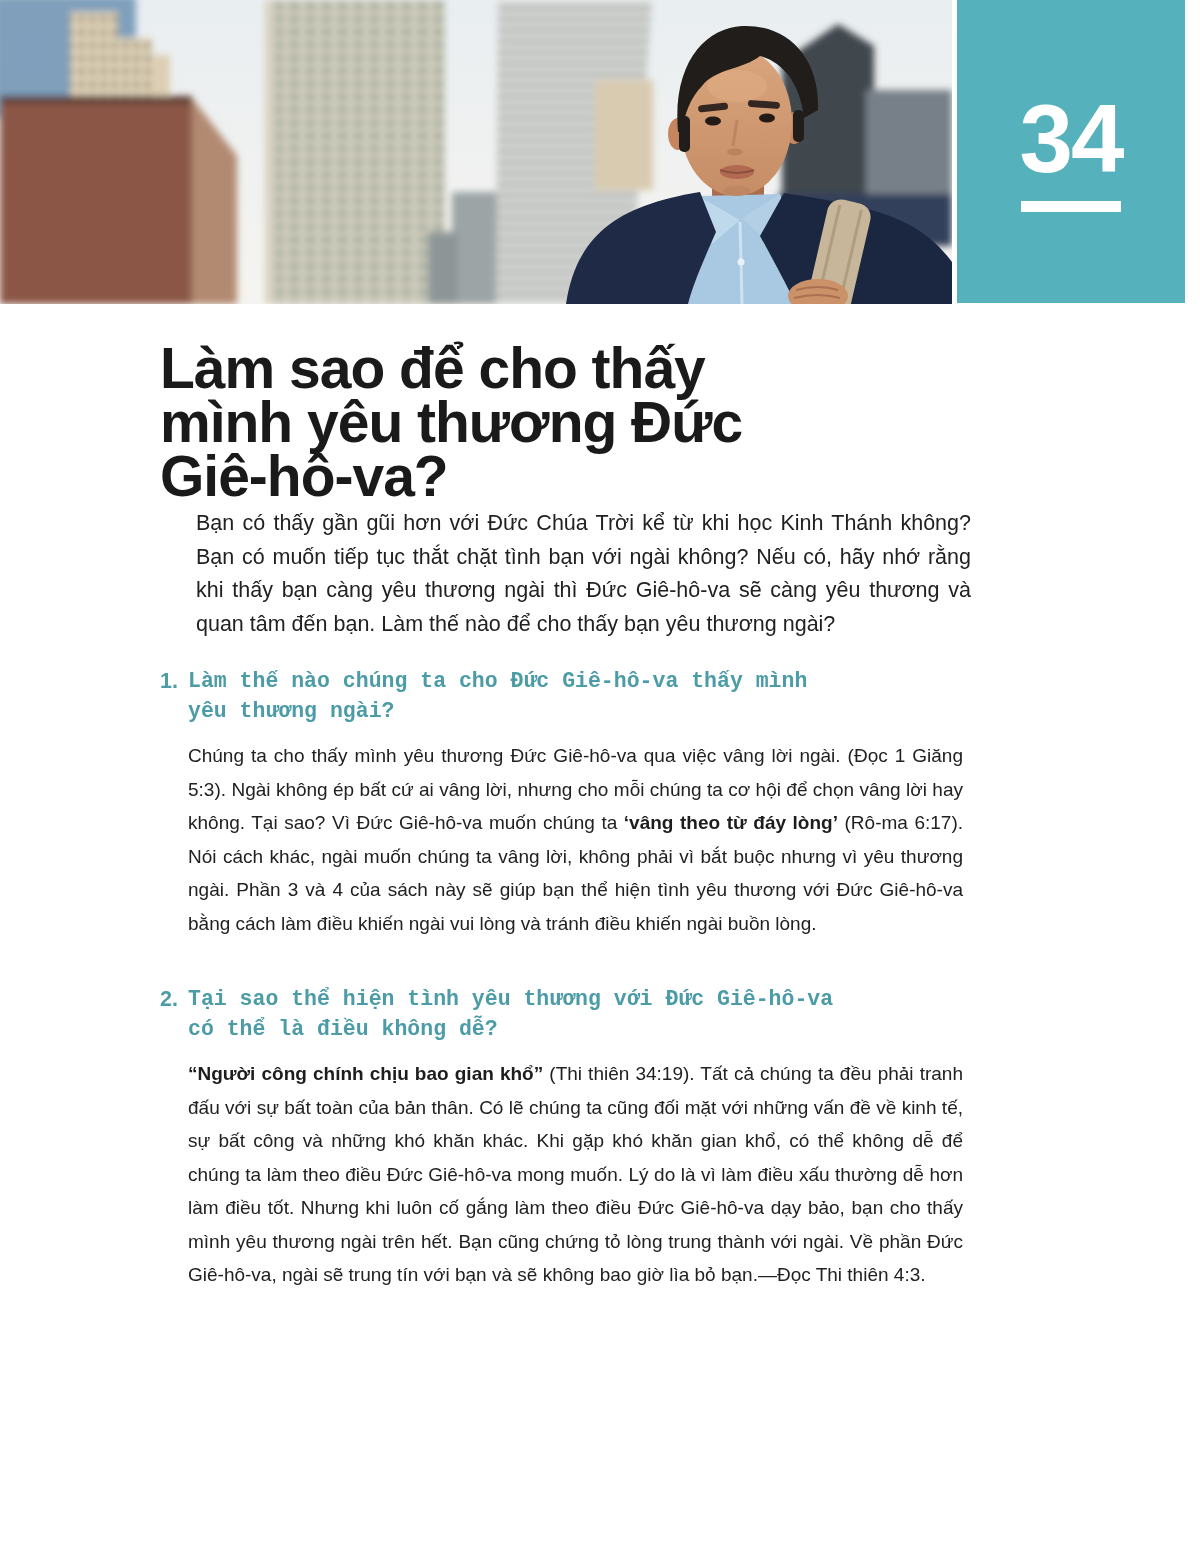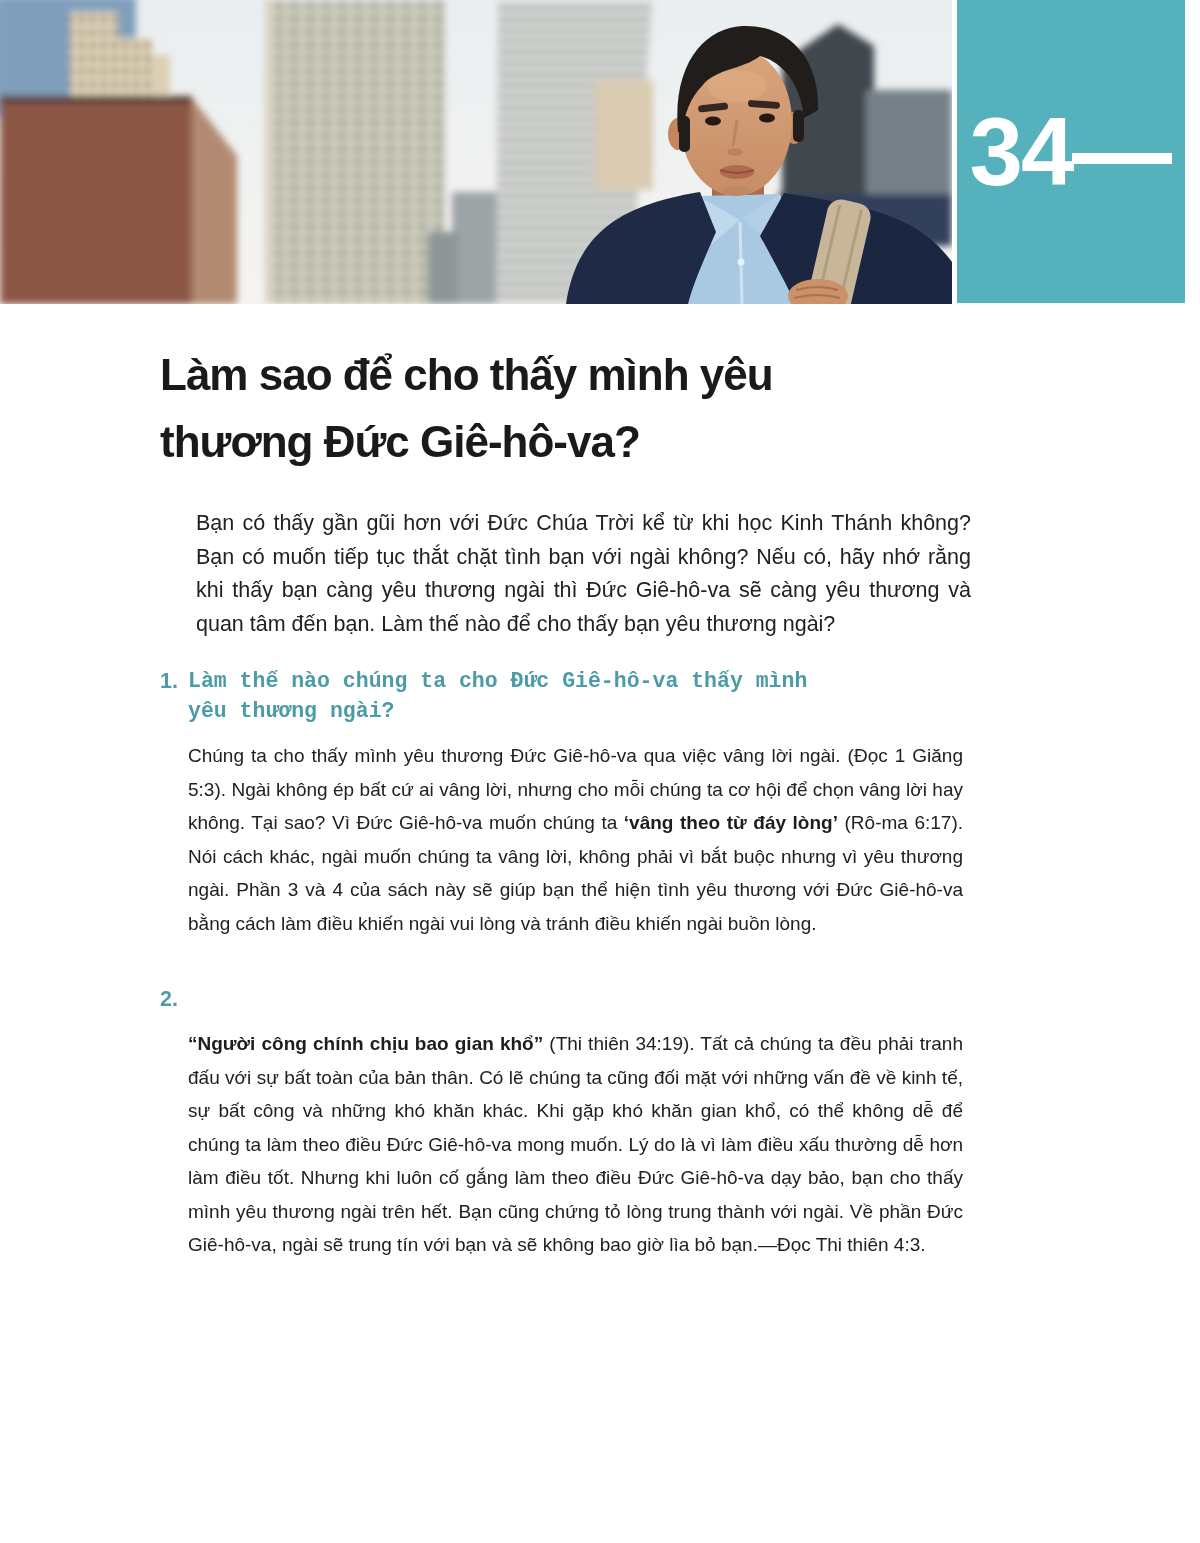--- a/index.html
+++ b/index.html
@@ -13,36 +13,36 @@
   }
   
   .hero-photo{
     position:absolute;left:0;top:0;width:952px;height:304px;
     overflow:hidden;background:#eef1f2;
   }
   .hero-photo svg{display:block;}
   .lesson-badge{
     position:absolute;left:957px;top:0;width:228px;height:303px;
     background:var(--accent-teal,#55B1BB);
-    display:flex;flex-direction:row;align-items:center;justify-content:center;
+    display:flex;flex-direction:column;align-items:center;justify-content:center;
   }
   .lesson-number{
     font-size:96px;font-weight:bold;line-height:1;
     color:var(--lesson-number-text,#ffffff);
     letter-spacing:-2px;
   }
   .lesson-underline{
     width:100px;height:11px;margin-top:14px;
     background:var(--lesson-number-text,#ffffff);
   }
   
   h1.page-title{
     position:absolute;left:160px;top:341px;margin:0;
     max-width:620px;
-    font-size:44px;line-height:67px;letter-spacing:-1px;
+    font-size:57px;line-height:54px;letter-spacing:-1px;
     font-weight:bold;color:#1a1a1a;
   }
   .intro{
     position:absolute;left:188px;top:499px;margin:8px;
     width:775px;
     font-size:21.5px;line-height:33.5px;text-align:justify;
   }
   .q-section{position:absolute;left:160px;width:803px;}
   #q-section-1{top:666px;}
   #q-section-2{top:984px;}
@@ -187,17 +187,18 @@
     <h2 class="question">
       <span class="qnum">1.</span>
       <span class="qtext">Làm thế nào chúng ta cho Đức Giê-hô-va thấy mình yêu thương ngài?</span>
     </h2>
     <p class="answer"><span>Chúng ta cho thấy mình yêu thương Đức Giê-hô-va qua việc vâng lời ngài. (Đọc 1 Giăng 5:3). Ngài không ép bất cứ ai vâng lời, nhưng cho mỗi chúng ta cơ hội để chọn vâng lời hay không. Tại sao? Vì Đức Giê-hô-va muốn chúng ta </span><b>‘vâng theo từ đáy lòng’</b><span> (Rô-ma 6:17). Nói cách khác, ngài muốn chúng ta vâng lời, không phải vì bắt buộc nhưng vì yêu thương ngài. Phần 3 và 4 của sách này sẽ giúp bạn thể hiện tình yêu thương với Đức Giê-hô-va bằng cách làm điều khiến ngài vui lòng và tránh điều khiến ngài buồn lòng.</span></p>
   </section>
 
   <section class="q-section" id="q-section-2">
     <h2 class="question">
       <span class="qnum">2.</span>
+      <span class="qtext">Tại sao thể hiện tình yêu thương với Đức Giê-hô-va có thể là điều không dễ?</span>
     </h2>
     <p class="answer"><b>“Người công chính chịu bao gian khổ”</b><span> (Thi thiên 34:19). Tất cả chúng ta đều phải tranh đấu với sự bất toàn của bản thân. Có lẽ chúng ta cũng đối mặt với những vấn đề về kinh tế, sự bất công và những khó khăn khác. Khi gặp khó khăn gian khổ, có thể không dễ để chúng ta làm theo điều Đức Giê-hô-va mong muốn. Lý do là vì làm điều xấu thường dễ hơn làm điều tốt. Nhưng khi luôn cố gắng làm theo điều Đức Giê-hô-va dạy bảo, bạn cho thấy mình yêu thương ngài trên hết. Bạn cũng chứng tỏ lòng trung thành với ngài. Về phần Đức Giê-hô-va, ngài sẽ trung tín với bạn và sẽ không bao giờ lìa bỏ bạn.—Đọc Thi thiên 4:3.</span></p>
   </section>
 
 </div>
 
 </body></html>

